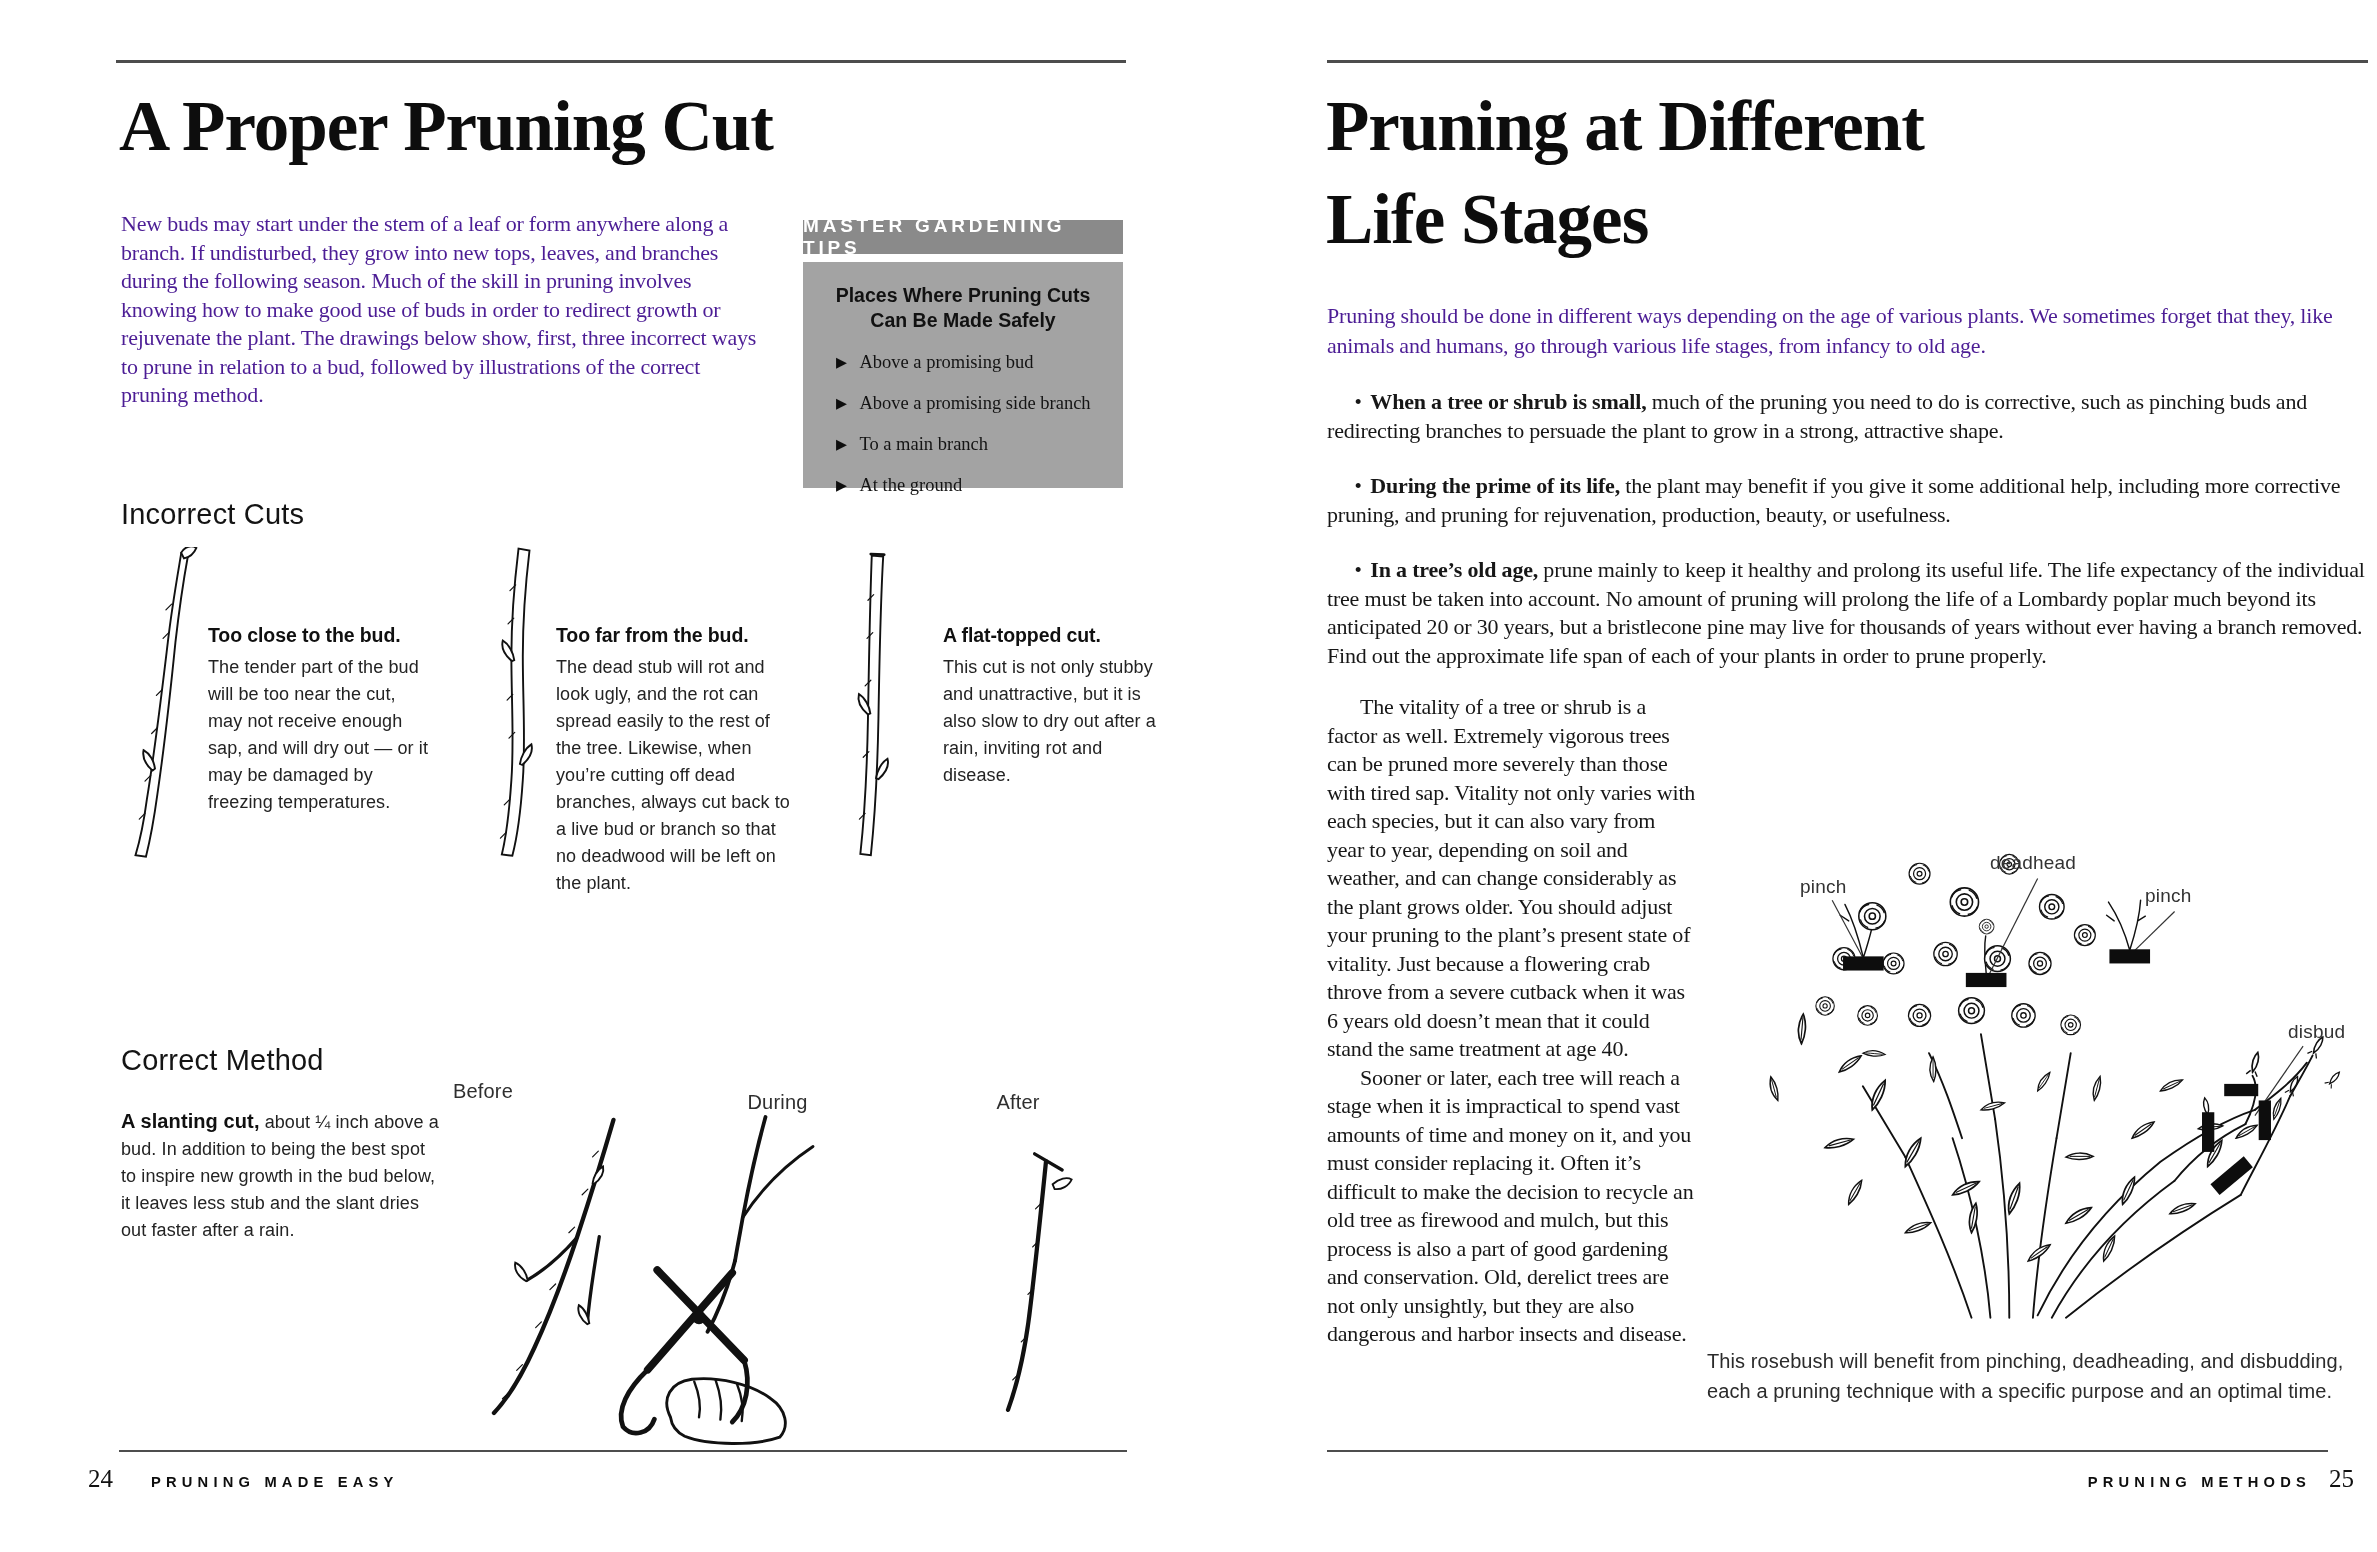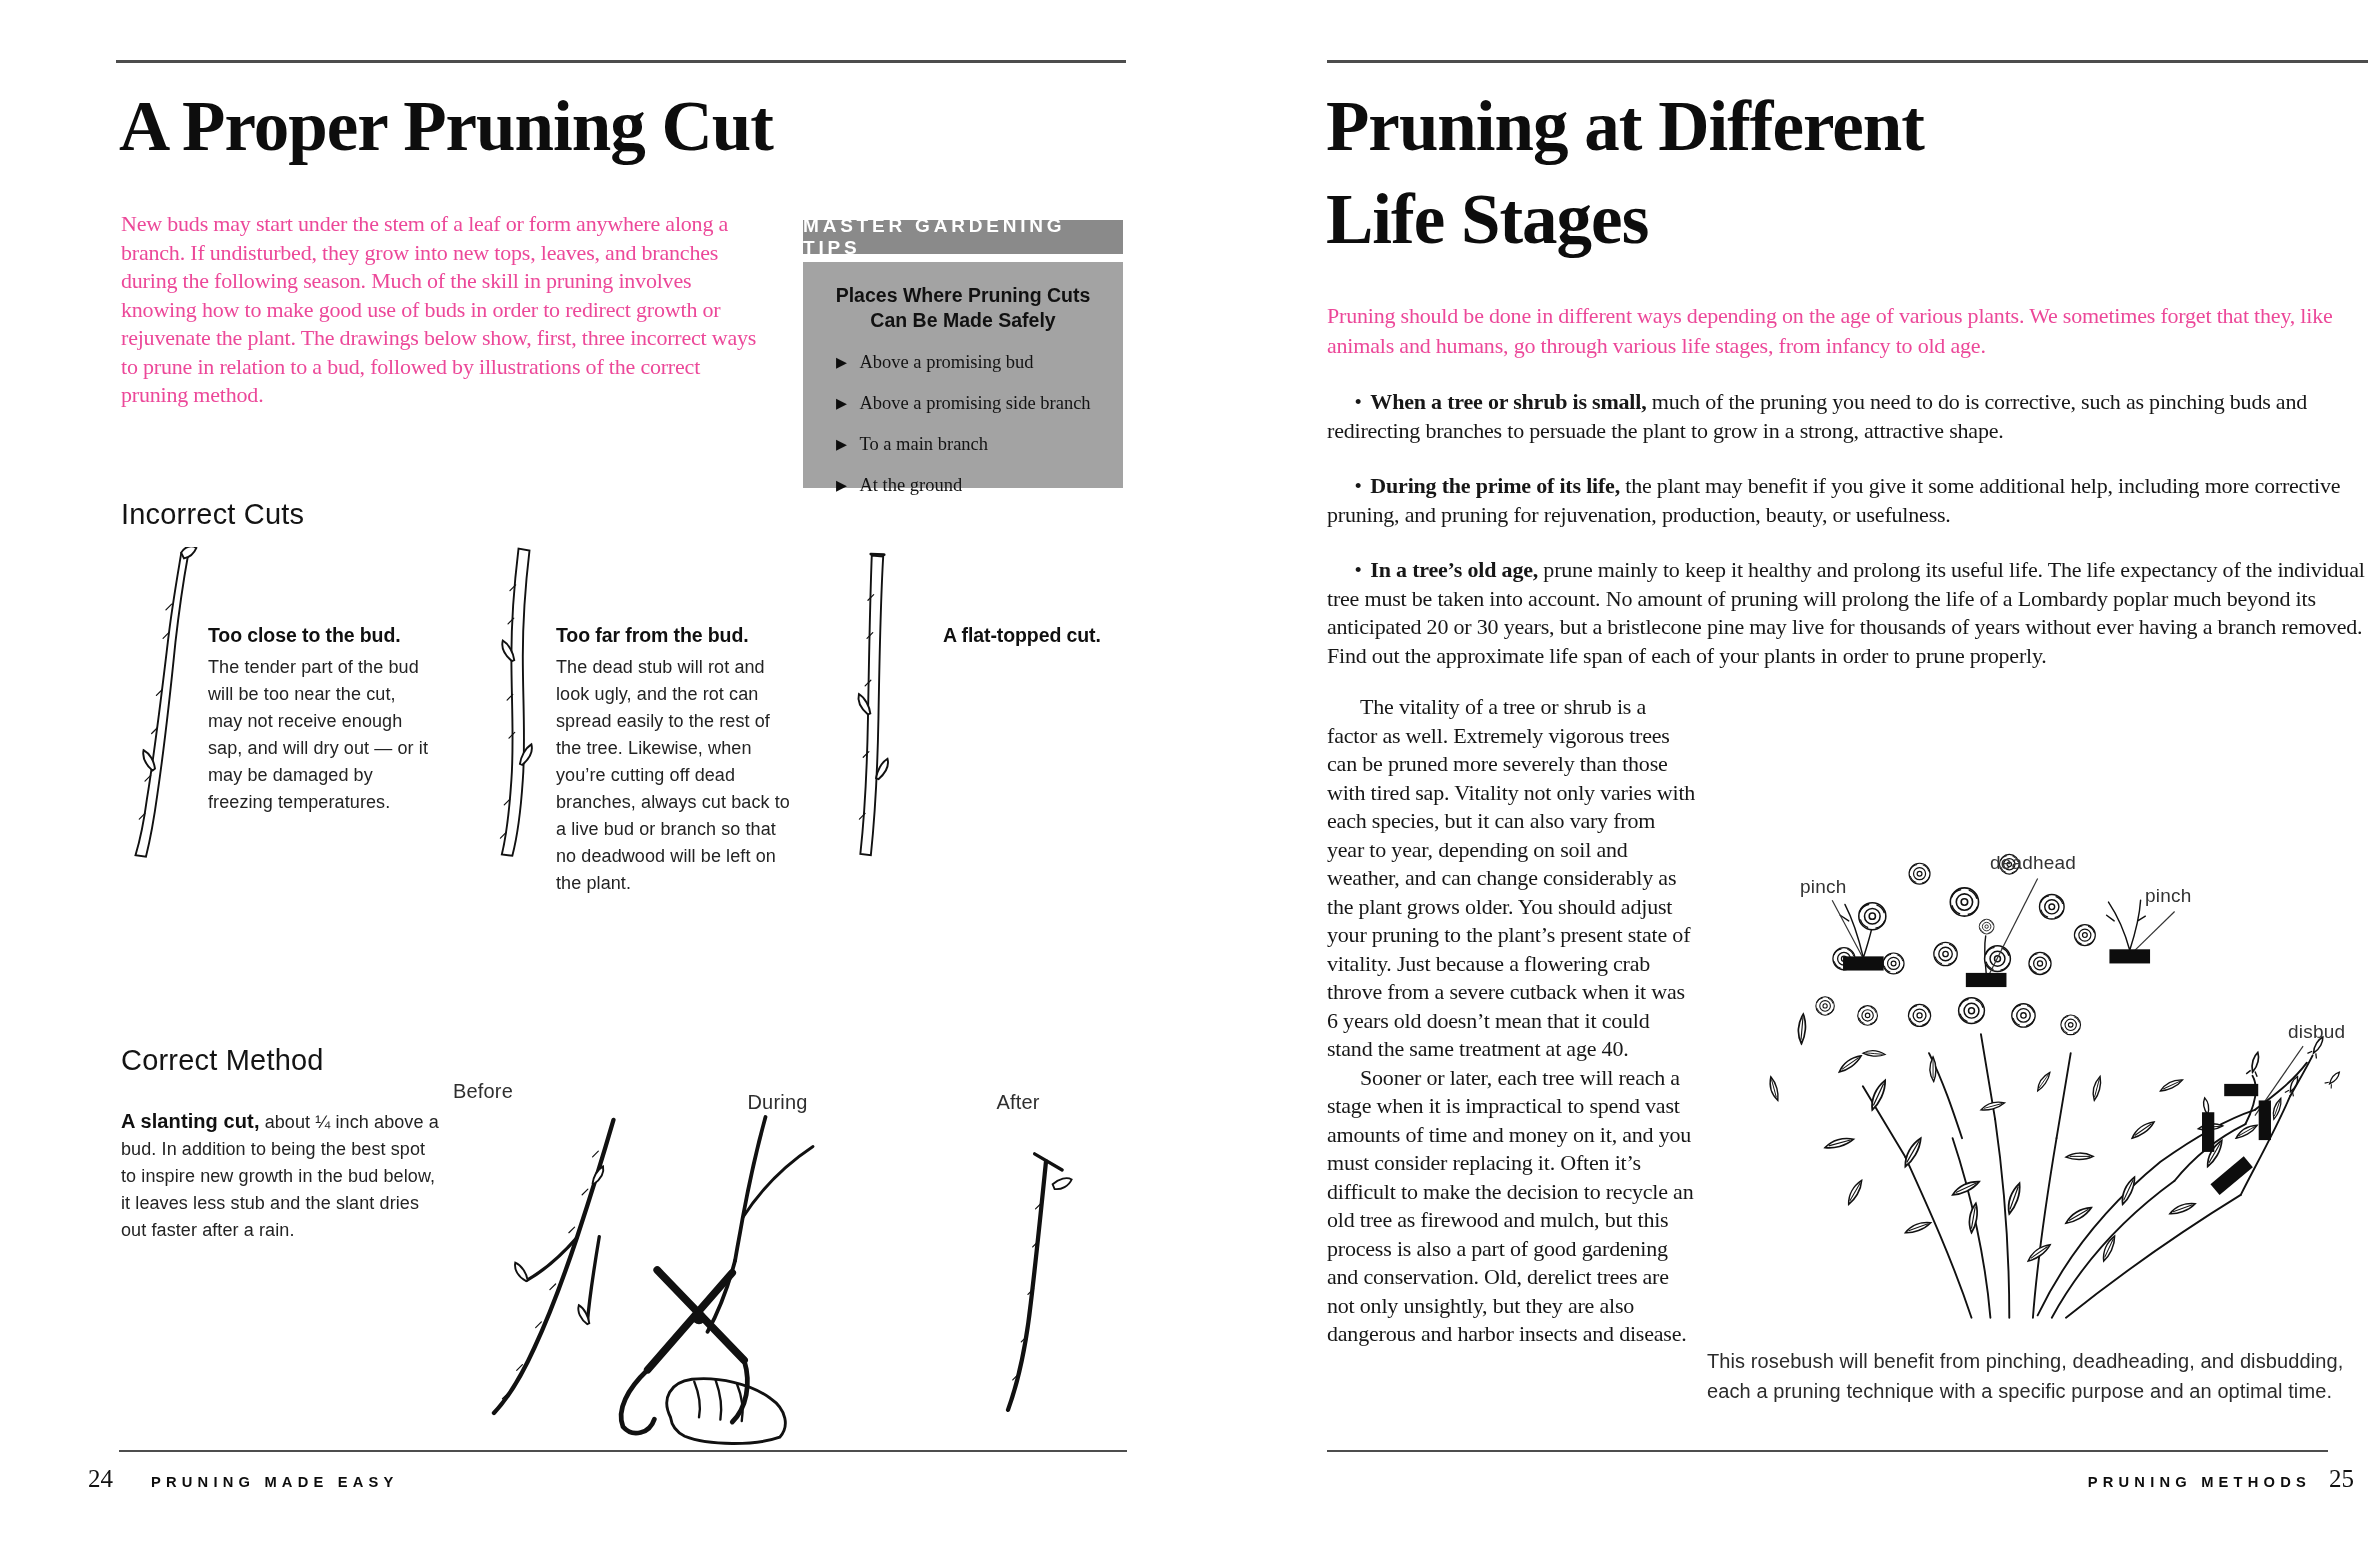--- a/index.html
+++ b/index.html
@@ -3,21 +3,21 @@
 <meta charset="utf-8">
 <style>
   html,body{margin:0;padding:0;}
   body{width:2425px;height:1552px;position:relative;background:#ffffff;color:#161616;
        font-family:"Liberation Serif",serif;}
   .abs{position:absolute;}
   .rule{background:#4d4d4d;height:2.9px;}
 
   .page-title{font-family:"Liberation Serif",serif;font-weight:700;font-size:71px;
               line-height:93px;letter-spacing:-1px;color:#0d0d0d;white-space:nowrap;}
-  .body-serif{font-size:22px;line-height:28.5px;letter-spacing:-0.2px;color:#ec4899;}
+  .body-serif{font-size:22px;line-height:28.5px;letter-spacing:-0.2px;color:#4c1d95;}
 
   .tips-head{background:#8a8a8a;color:#ffffff;display:flex;align-items:center;justify-content:center;
              font-family:"Liberation Sans",sans-serif;font-weight:700;font-size:19px;letter-spacing:3.8px;}
   .tips-body{background:#a3a3a3;}
   .tips-title{font-family:"Liberation Sans",sans-serif;font-weight:700;font-size:19.5px;line-height:25px;
               text-align:center;color:#111;padding-top:21px;}
   .tip-row{display:flex;align-items:flex-start;padding:0 0 0 33px;margin-top:18px;}
   .tip-row .tri{font-size:14.3px;line-height:23px;margin-right:12.4px;color:#0d0d0d;}
   .tip-row .txt{font-size:18.5px;line-height:23px;font-family:"Liberation Serif",serif;color:#141414;}
 
@@ -104,20 +104,21 @@
 <div class="abs item" style="left:208px;top:624px;width:226px;">
   <h3>Too close to the bud.</h3>
   <div class="ibody">The tender part of the bud will be too near the cut, may not receive enough sap, and will dry out — or it may be damaged by freezing temperatures.</div>
 </div>
 <div class="abs item" style="left:556px;top:624px;width:234px;">
   <h3>Too far from the bud.</h3>
   <div class="ibody">The dead stub will rot and look ugly, and the rot can spread easily to the rest of the tree. Likewise, when you’re cutting off dead branches, always cut back to a live bud or branch so that no deadwood will be left on the plant.</div>
 </div>
 <div class="abs item" style="left:912px;top:624px;width:223px;margin-left:31px;">
   <h3>A flat-topped cut.</h3>
+  <div class="ibody">This cut is not only stubby and unattractive, but it is also slow to dry out after a rain, inviting rot and disease.</div>
 </div>
 
 <div class="abs sec-head" style="left:121px;top:999px;margin-top:45px;">Correct Method</div>
 
 <div class="abs item" style="left:121px;top:1108px;width:320px;">
   <div class="ibody"><span class="lead-sans">A slanting cut,</span><span> about ¼ inch above a bud. In addition to being the best spot to inspire new growth in the bud below, it leaves less stub and the slant dries out faster after a rain.</span></div>
 </div>
 
 <div class="abs stage-label" style="left:445px;top:1080px;width:76px;">Before</div>
 <div class="abs stage-label" style="left:737px;top:1091px;width:81px;">During</div>

